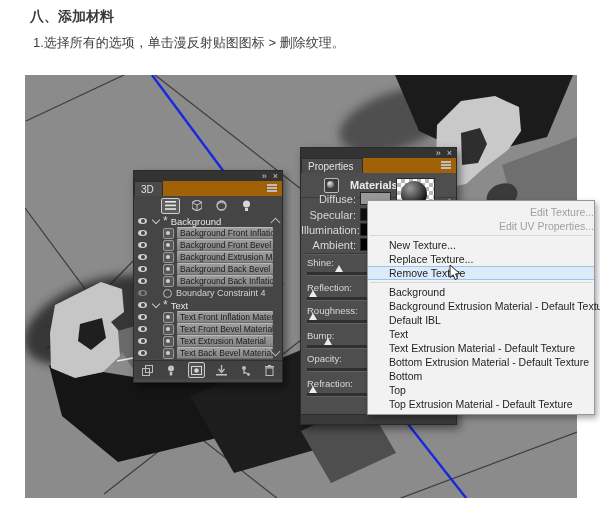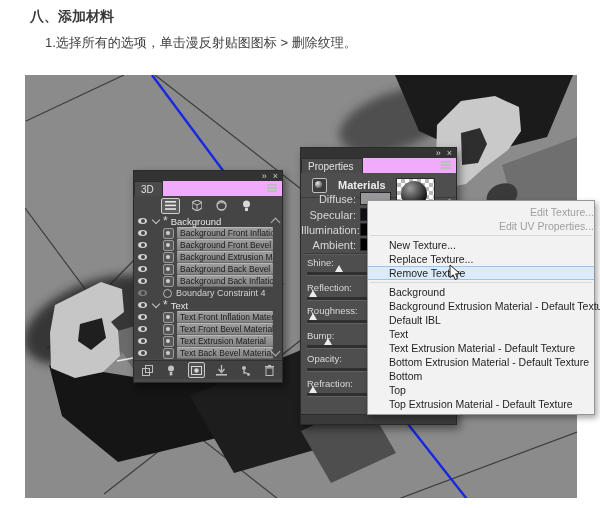--- a/index.html
+++ b/index.html
@@ -2,30 +2,30 @@
 <html><head>
 <meta charset="utf-8">
 <style>
   html,body{margin:0;padding:0;}
   body{width:600px;height:508px;background:#ffffff;overflow:hidden;
        font-family:"Liberation Sans",sans-serif;position:relative;}
   .page{position:absolute;inset:0;}
 
   
   .heading{position:absolute;left:30px;top:8px;font-size:14px;font-weight:bold;color:#3a3a3a;}
-  .subheading{position:absolute;left:33px;top:34px;font-size:13px;color:#404040;margin-left:12px;}
+  .subheading{position:absolute;left:33px;top:34px;font-size:13px;color:#404040;}
 
   
   .canvas{position:absolute;left:25px;top:75px;width:552px;height:423px;overflow:hidden;background:#8b8b8b;}
 
   
   .panel{position:absolute;background:#4a4a4a;border:1px solid #2a2a2a;box-shadow:3px 4px 8px rgba(0,0,0,.45);}
   .titlebar{height:10px;background:#333333;display:flex;justify-content:flex-end;align-items:center;padding:0 4px;gap:6px;}
   .wctl{color:#cfcfcf;font-size:9px;line-height:8px;cursor:default;}
-  .tabbar{height:15px;background:#f0abfc;display:flex;align-items:flex-end;position:relative;}
+  .tabbar{height:15px;background:#a16207;display:flex;align-items:flex-end;position:relative;}
   .tab{background:#4a4a4a;color:#e2e2e2;font-size:10px;padding:2px 8px 1px 6px;border:1px solid #2d2d2d;border-bottom:none;}
   .burger{position:absolute;right:5px;top:6px;width:10px;height:2px;background:#bdbdbd;
           box-shadow:0 3px 0 #bdbdbd,0 -3px 0 #bdbdbd;}
 
   
   .p3{left:133px;top:170px;width:148px;height:211px;}
   .p3-filters{height:19px;display:flex;justify-content:center;align-items:center;gap:8px;background:#454545;border-bottom:1px solid #383838;}
   .ficon{width:17px;height:14px;display:flex;align-items:center;justify-content:center;border-radius:2px;}
   .ficon.active{background:#5d5d5d;border:1px solid #cfcfcf;}
   .p3-list{position:absolute;left:0;top:44px;width:148px;height:144px;overflow:hidden;background:#454545;}
@@ -47,21 +47,21 @@
   .scrollup,.scrolldn{position:absolute;right:3px;width:6px;height:6px;border-left:1.4px solid #b5b5b5;border-top:1.4px solid #b5b5b5;}
   .scrollup{top:4px;transform:rotate(45deg);}
   .scrolldn{top:133px;transform:rotate(225deg);}
   .p3-toolbar{position:absolute;left:0;bottom:3px;width:148px;height:18px;background:#424242;border-top:1px solid #303030;
               display:flex;align-items:center;justify-content:center;gap:9px;}
   .ticon{display:flex;align-items:center;justify-content:center;width:15px;height:14px;}
   .ticon.active{border:1px solid #c9c9c9;border-radius:2px;background:#515151;}
 
   
   .pp{left:300px;top:147px;width:155px;height:276px;background:#4e4e4e;}
-  .pp-header{height:24px;display:flex;align-items:center;gap:11px;padding-left:11px;border-bottom:1px solid #3c3c3c;}
+  .pp-header{height:24px;display:flex;align-items:center;gap:11px;padding-left:23px;border-bottom:1px solid #3c3c3c;}
   .mat-ic{width:13px;height:13px;border:1px solid #bcbcbc;border-radius:2px;position:relative;background:#3d3d3d;}
   .mat-ic::after{content:"";position:absolute;left:2px;top:2px;width:7px;height:7px;border-radius:50%;
                  background:radial-gradient(circle at 35% 30%,#e6e6e6,#6a6a6a 75%);}
   .pp-htxt{color:#ececec;font-size:11px;font-weight:bold;}
   .field{position:absolute;left:0;height:13px;display:flex;align-items:center;}
   .flabel{width:55px;text-align:right;color:#d9d9d9;font-size:11px;flex:none;}
   .swatch{width:29px;height:11px;border:1px solid #262626;margin-left:4px;flex:none;}
   .texicon{width:13px;height:12px;margin-left:5px;background:#2e2e2e;border:1px solid #181818;border-radius:2px;position:relative;flex:none;}
   .texicon::before{content:"";position:absolute;left:2px;top:2px;width:8px;height:6px;background:#cdcdcd;}
   .texicon::after{content:"";position:absolute;right:-1px;bottom:-1px;border-left:4px solid transparent;border-bottom:4px solid #0a0a0a;}

